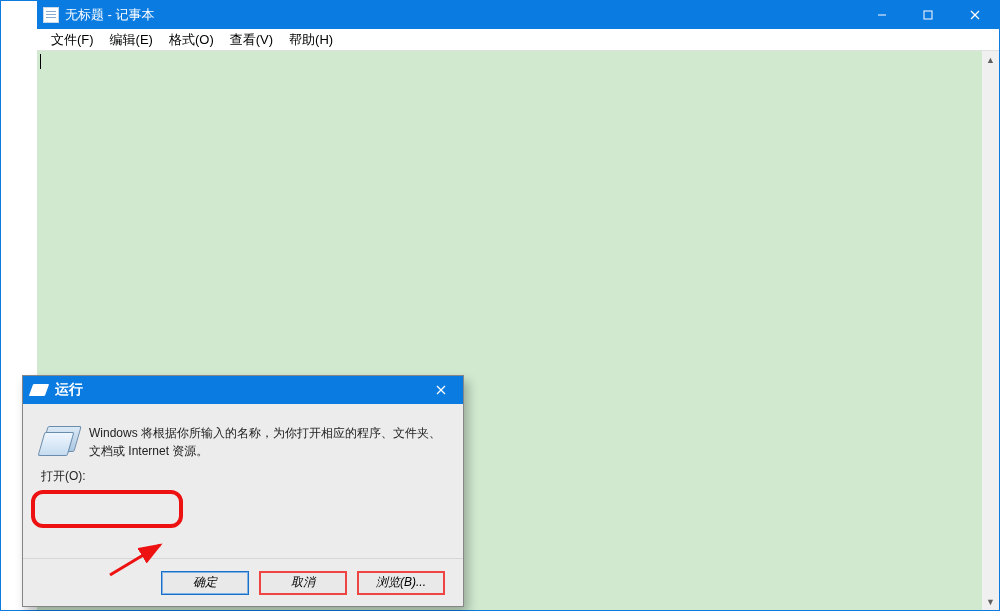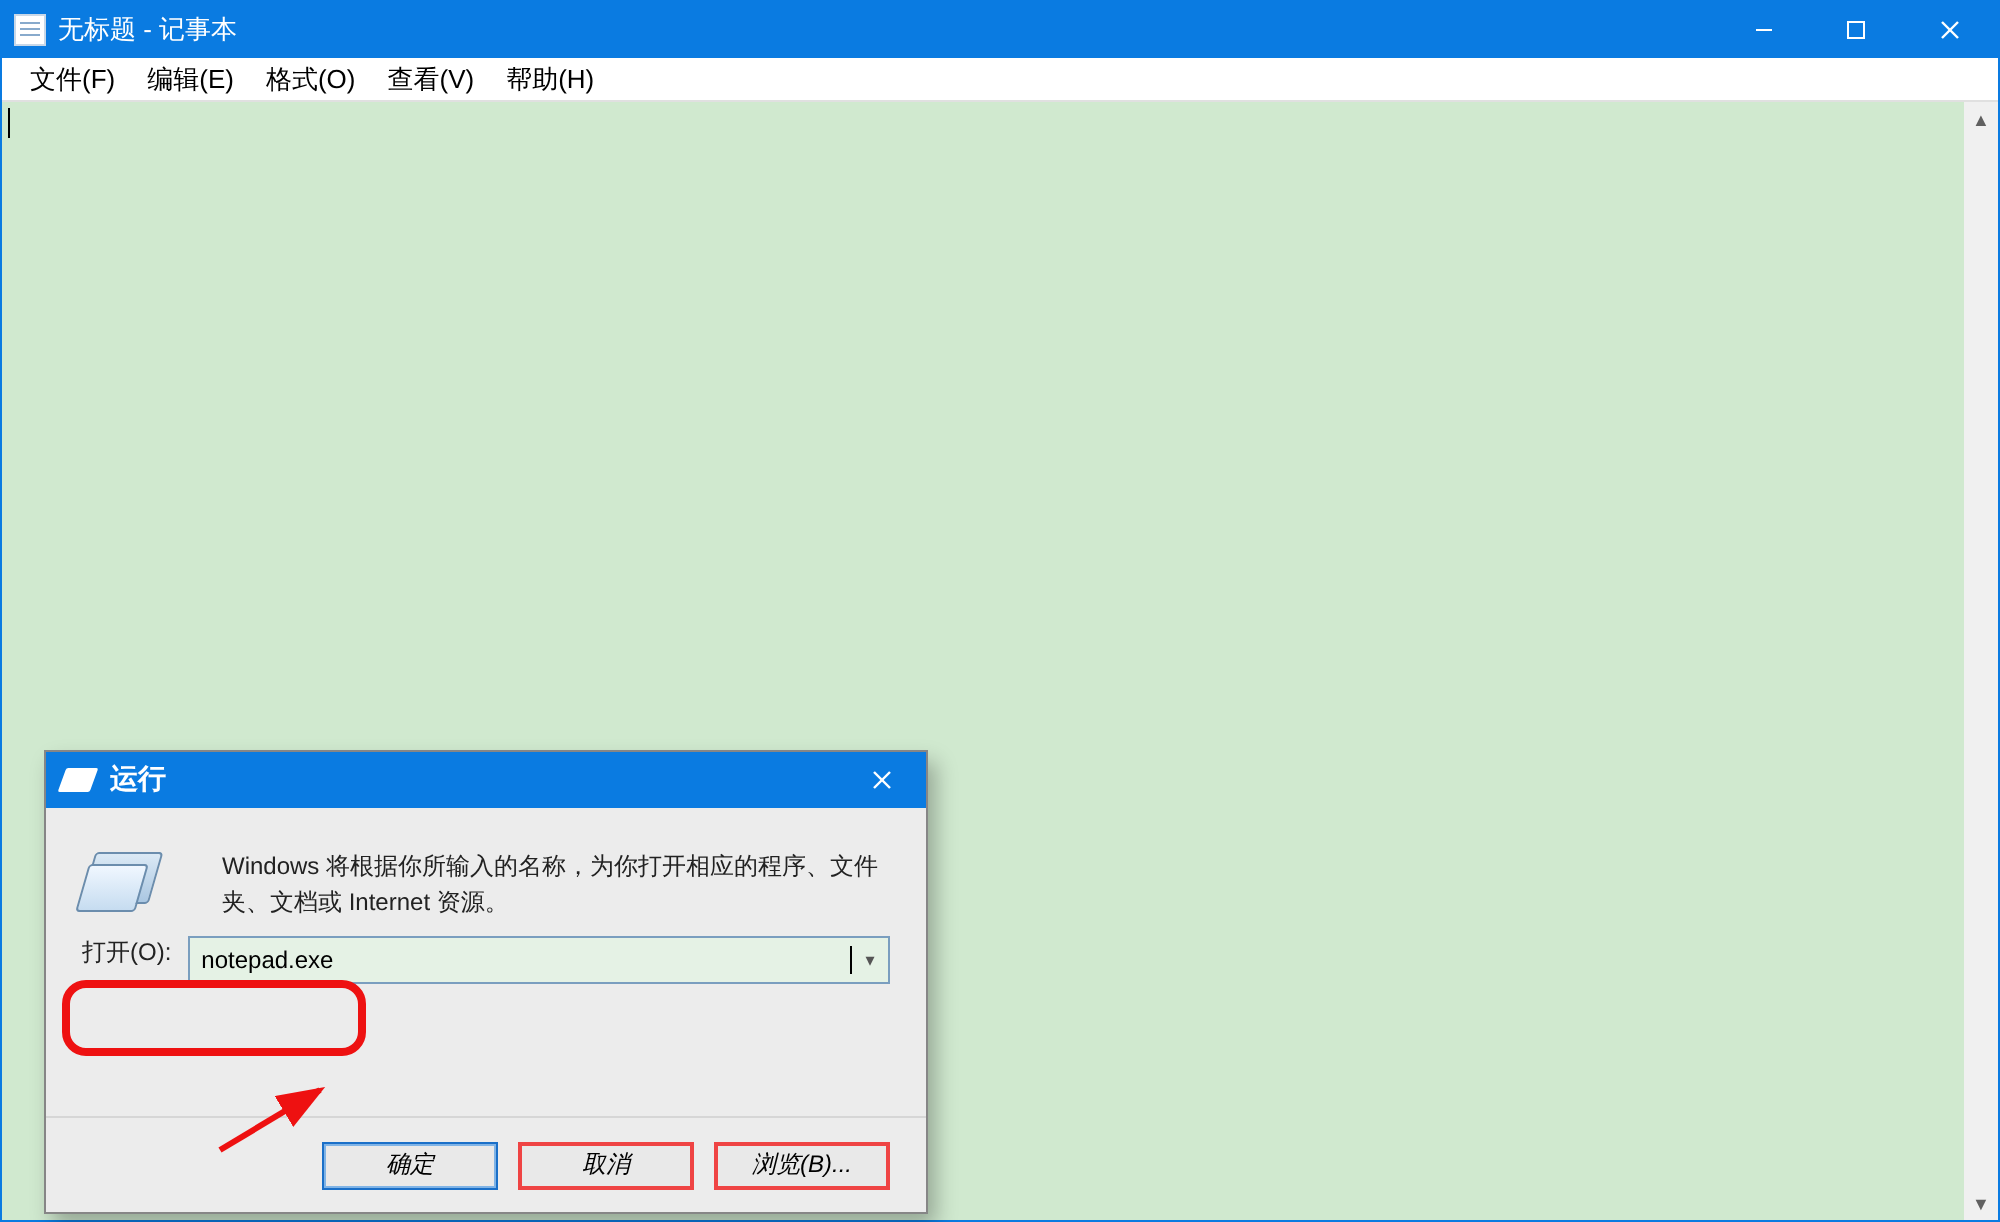--- a/index.html
+++ b/index.html
@@ -1,19 +1,19 @@
 <!DOCTYPE html>
 <html><head>
   <meta charset="utf-8">
   <style>
     * { margin: 0; padding: 0; box-sizing: border-box; font-family: "Microsoft YaHei", "SimSun", sans-serif; }
     body { width: 1000px; height: 611px; background: #fff; overflow: hidden; position: relative; }
 
     
-    .main-window { width: 1000px; height: 611px; border: 1px solid #0a7be1; display: flex; flex-direction: column; }
+    .main-window { width: 1000px; height: 611px; border: 1px solid #0a7be1; display: flex; flex-direction: column; padding-left: 36px; }
 
     .titlebar {
       height: 28px; background: #0a7be1; display: flex; align-items: center; color: #fff;
       font-size: 13px;
     }
     .titlebar .app-icon {
       width: 16px; height: 16px; margin: 0 6px; background: #fff; position: relative;
       border: 1px solid #c9d8e8;
     }
     .titlebar .app-icon::after {
@@ -69,21 +69,21 @@
     }
     .run-titlebar .title-text { flex: 0 0 auto; }
     .run-titlebar .spacer { flex: 1 1 auto; }
     .run-close {
       width: 44px; height: 100%; display: flex; align-items: center; justify-content: center;
     }
 
     .run-body {
       padding: 20px 18px 12px 18px; background: #ececec;
     }
-    .run-row1 { display: flex; align-items: flex-start; gap: 30px; }
+    .run-row1 { display: flex; align-items: flex-start; gap: 8px; }
     .run-program-icon {
       width: 40px; height: 34px; position: relative; flex: 0 0 40px;
     }
     .rpi-bg {
       position:absolute; left:3px; top:2px; width:34px; height:26px;
       background: linear-gradient(#dbe9f5,#aac7e2); border:1px solid #6b8dad;
       transform: skewX(-16deg); border-radius: 2px;
     }
     .rpi-fg {
       position:absolute; left:0; top:8px; width:30px; height:24px;
@@ -191,27 +191,20 @@
     <div class="run-row1">
       <div class="run-program-icon">
         <div class="rpi-bg"></div>
         <div class="rpi-fg"></div>
       </div>
       <div class="run-desc">Windows 将根据你所输入的名称，为你打开相应的程序、文件夹、文档或 Internet 资源。</div>
     </div>
 
     <div class="run-row2">
       <div class="open-label">打开(O):</div>
-      <div class="combo">
-        <input type="text" value="notepad.exe" style="">
-        <div class="text-caret"></div>
-        <div class="dropdown-btn">
-          <span>▾</span>
-        </div>
-      </div>
     </div>
   </div>
 
   <div class="run-footer">
     <div class="dlg-btn default">确定</div>
     <div class="dlg-btn">取消</div>
     <div class="dlg-btn">浏览(B)...</div>
   </div>
 </div>
 

